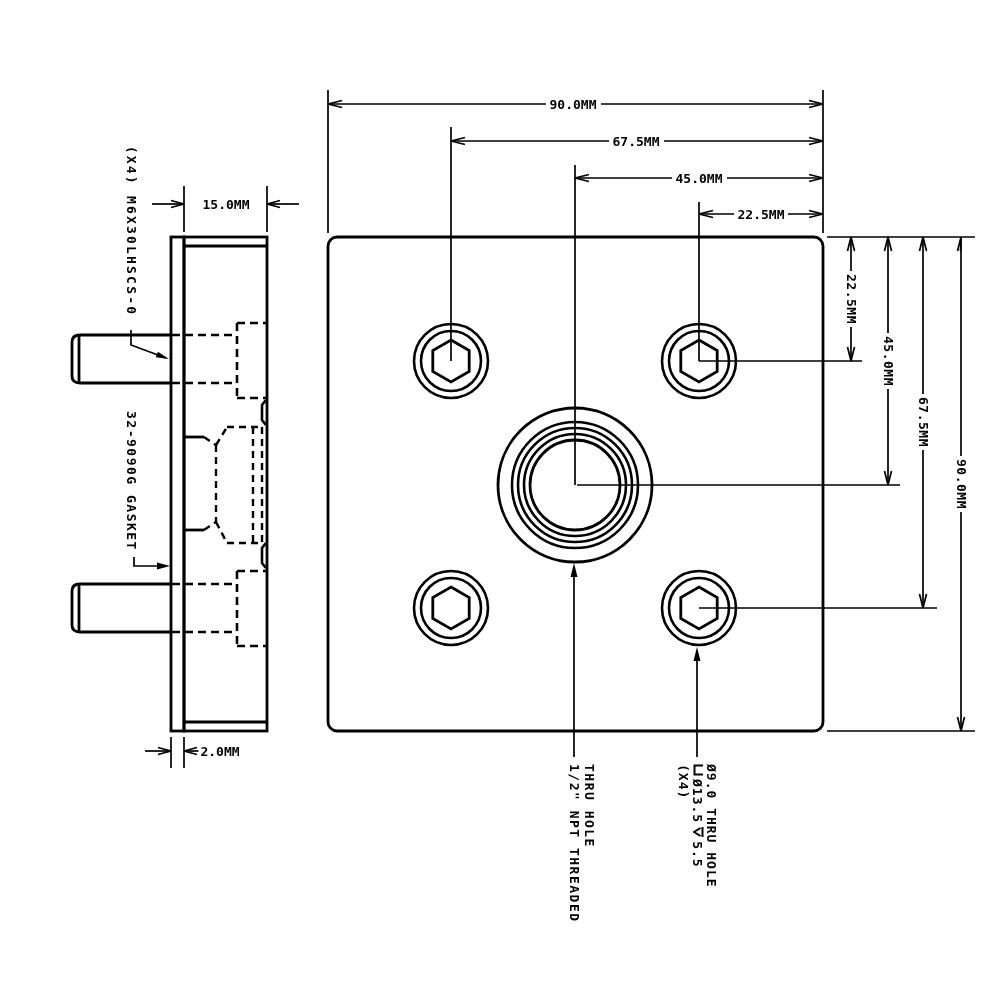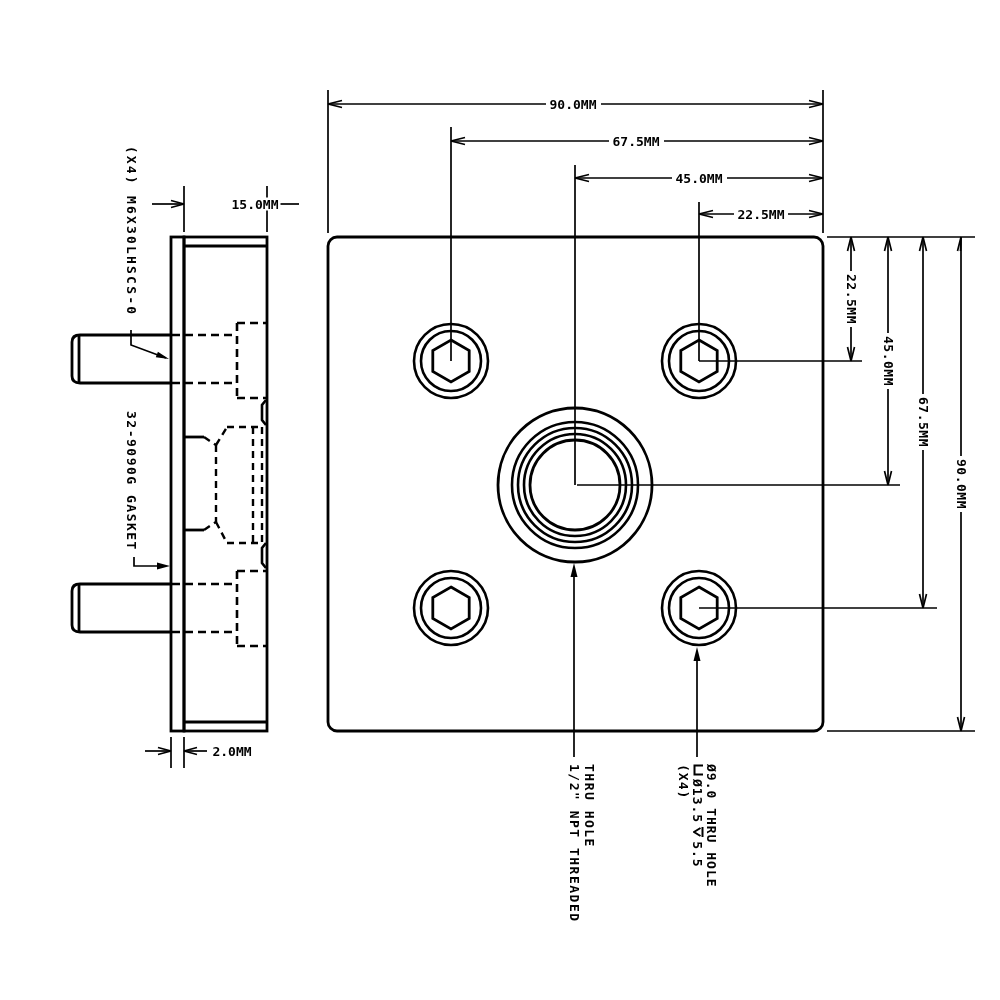--- a/index.html
+++ b/index.html
@@ -228,22 +228,22 @@
     <g>
       <line x1="697" y1="654" x2="697" y2="757" stroke-width="1.7"></line>
       <polygon points="697,647 693.5,661 700.5,661" fill="#000" stroke="none"></polygon>
     </g>
   </g>
 </svg>
 
 <div class="dimtext rot-ctr ls2" style="left:131px;top:231px;">(X4) M6X30LHSCS-0</div>
 <div class="dimtext rot-ctr ls15" style="left:131px;top:481px;">32-9090G GASKET</div>
 
-<div class="dimtext ctr" style="left:226px;top:204px;margin-left:29px;">15.0MM</div>
-<div class="dimtext ctr" style="left:232px;top:751px;">2.0MM</div>
+<div class="dimtext ctr" style="left:226px;top:204px;">15.0MM</div>
+<div class="dimtext ctr" style="left:220px;top:751px;">2.0MM</div>
 
 <div class="dimtext ctr" style="left:573px;top:104px;">90.0MM</div>
 <div class="dimtext ctr" style="left:636px;top:141px;">67.5MM</div>
 <div class="dimtext ctr" style="left:699px;top:178px;">45.0MM</div>
 <div class="dimtext ctr" style="left:761px;top:214px;">22.5MM</div>
 
 <div class="dimtext rot-ctr ls05" style="left:851px;top:299px;">22.5MM</div>
 <div class="dimtext rot-ctr ls05" style="left:888px;top:361px;">45.0MM</div>
 <div class="dimtext rot-ctr ls05" style="left:923px;top:422px;">67.5MM</div>
 <div class="dimtext rot-ctr ls05" style="left:961px;top:484px;">90.0MM</div>

